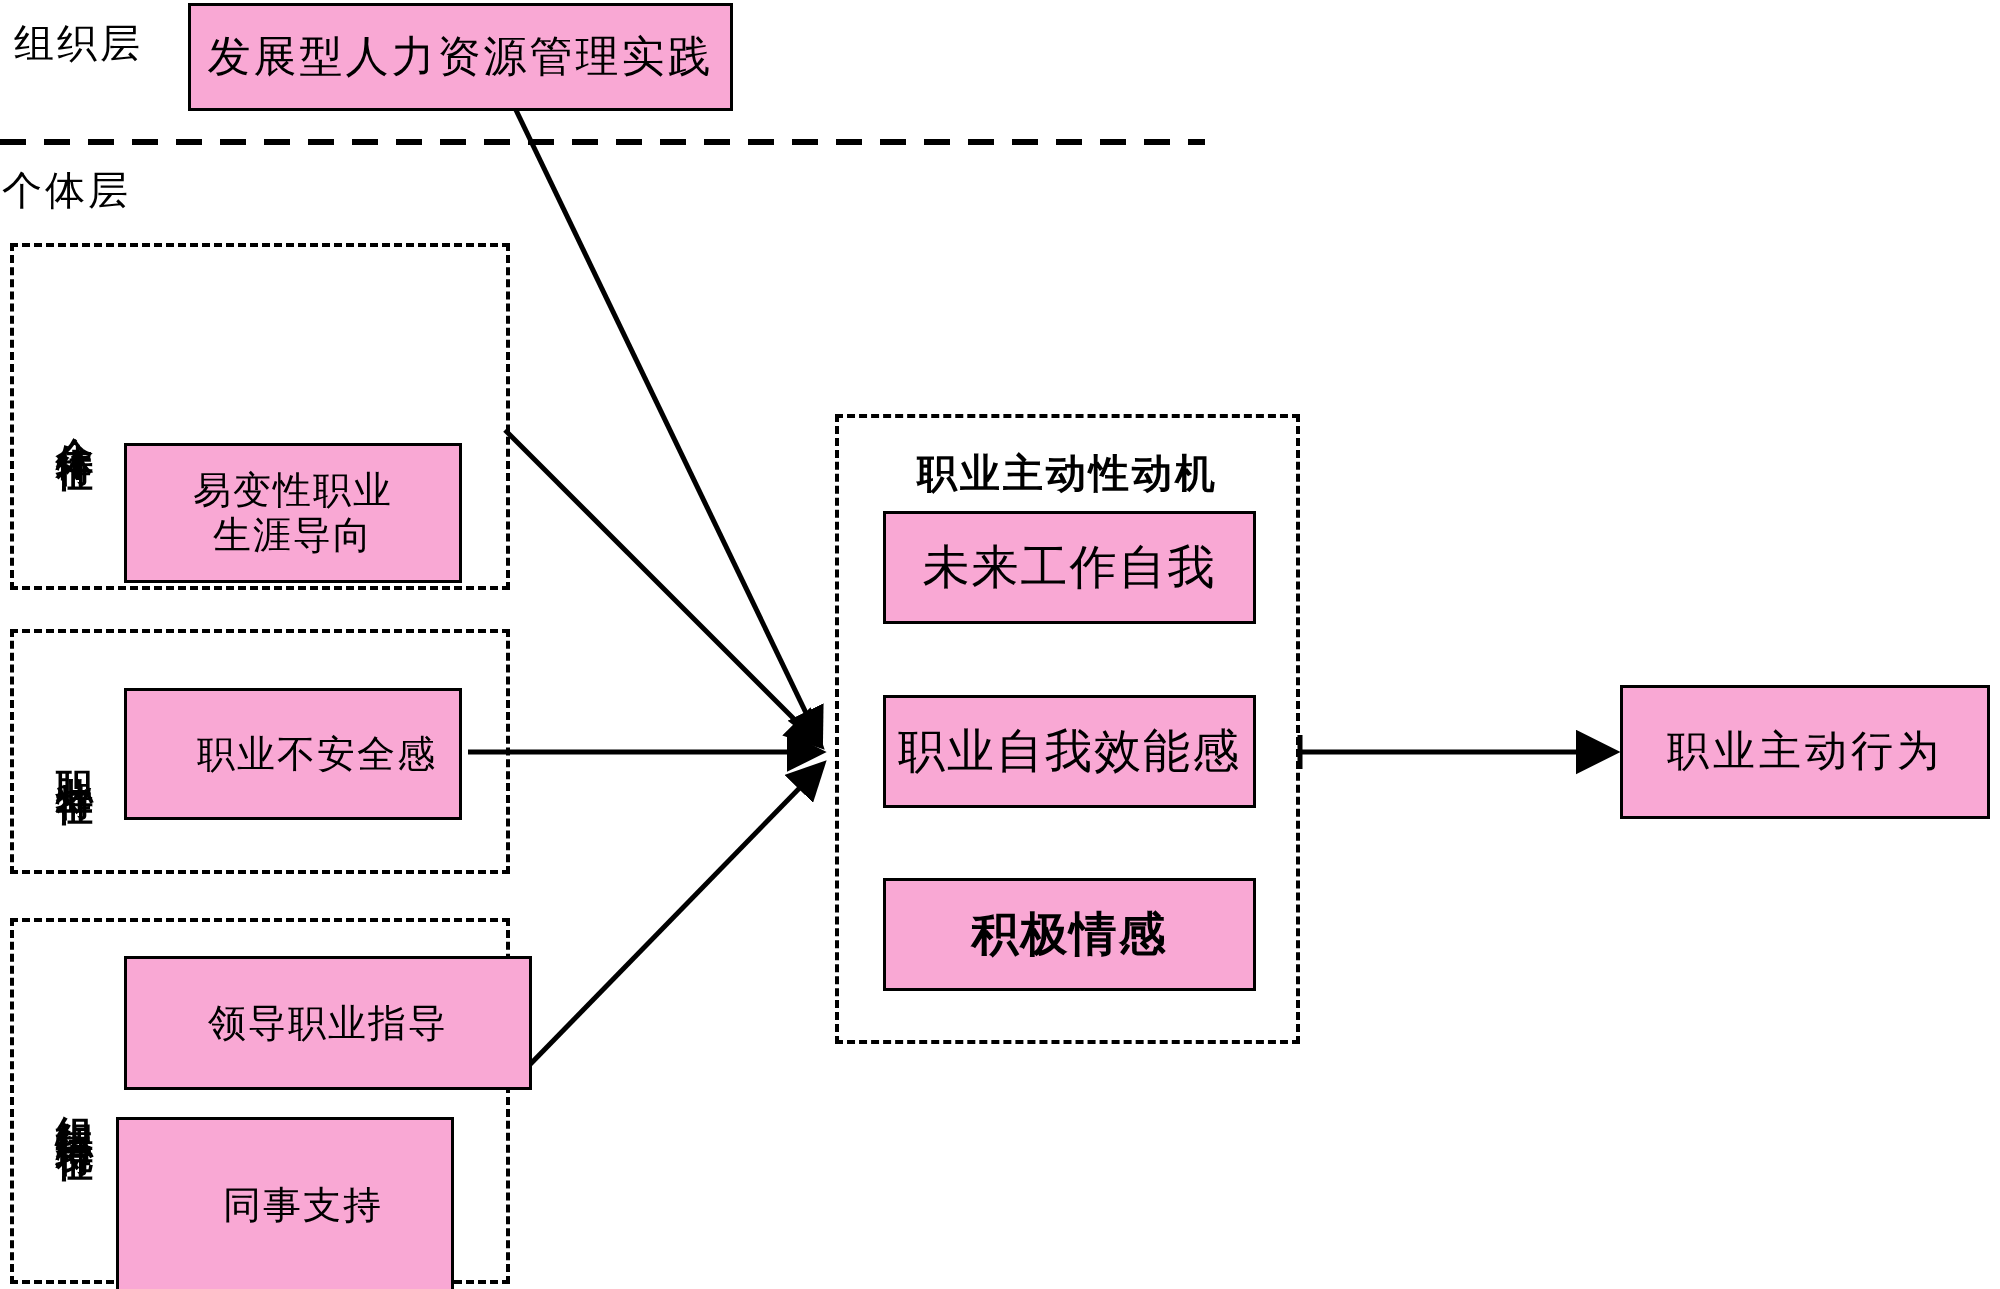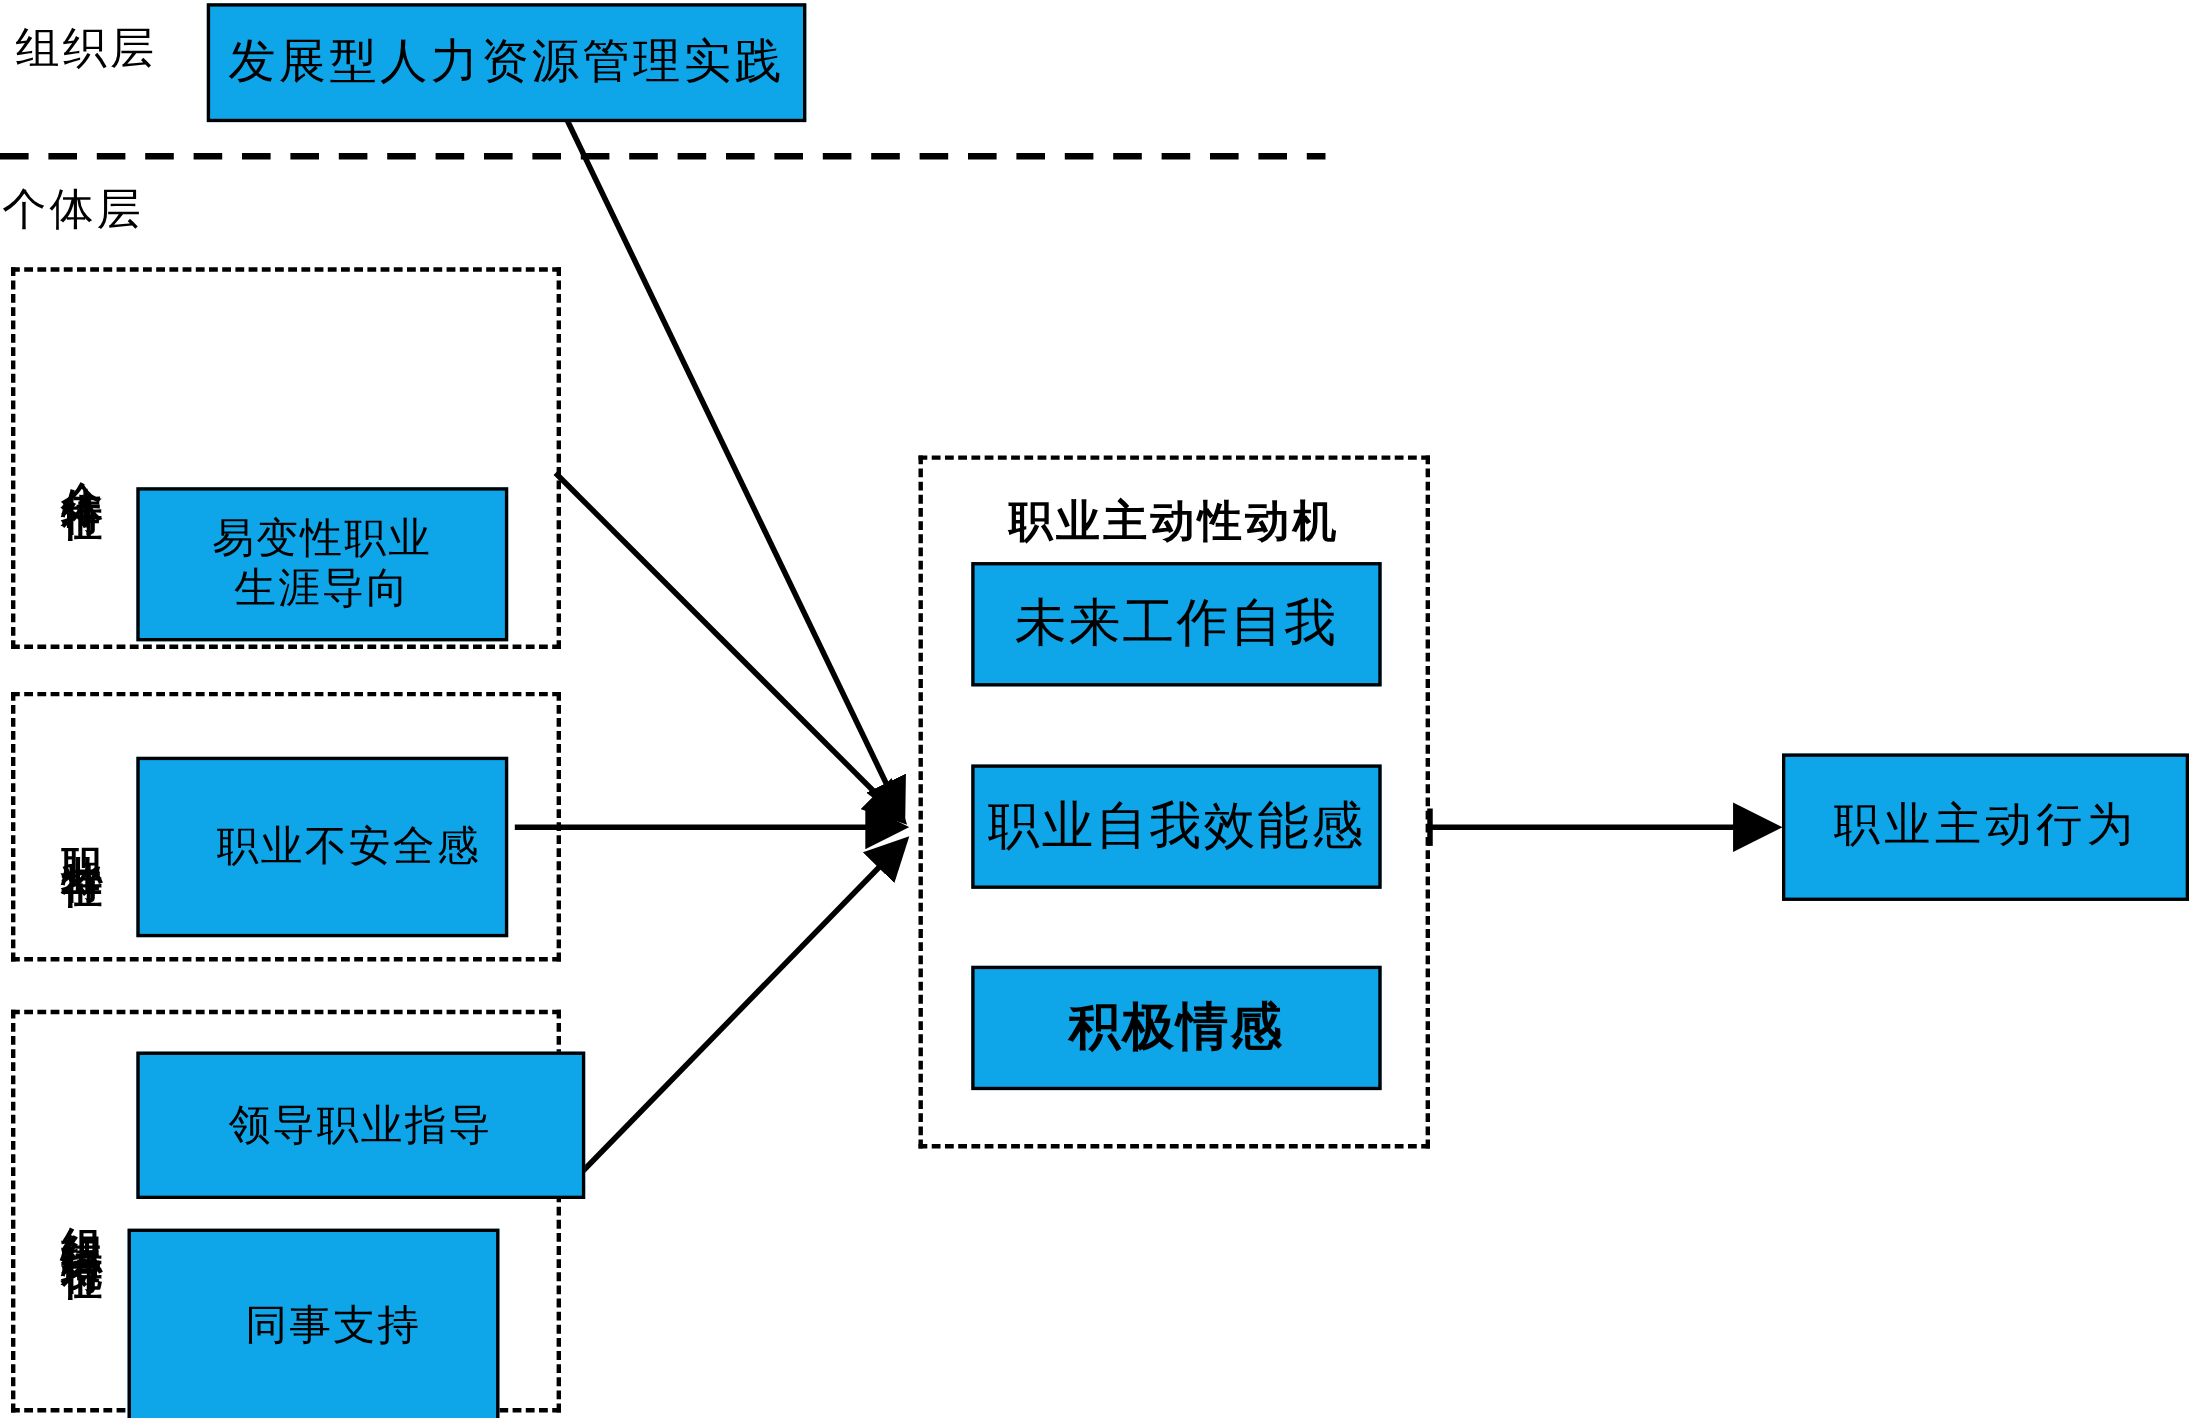--- a/index.html
+++ b/index.html
@@ -20,21 +20,21 @@
     left:0;top:0;
     width:2000px;
     height:1289px;
     pointer-events:none;
   }
   
   .solid-box{
     position:absolute;
     box-sizing:border-box;
     border:3px solid #000;
-    background:#0ea5e9;
+    background:#f9a8d4;
     display:flex;
     align-items:center;
     justify-content:center;
     text-align:center;
     line-height:1.18;
     font-size:38px;
     letter-spacing:2px;
   }
   .dashed-group{
     position:absolute;
@@ -127,21 +127,21 @@
   <div class="vlabel" style="left:46px;top:300px;width:56px;height:240px;">个体特征</div>
 
 
   <div class="solid-box" style="left:124px;top:443px;width:338px;height:140px;white-space:pre-line;">易变性职业
 生涯导向</div>
 
   <div class="dashed-group" style="left:10px;top:629px;width:500px;height:245px;"></div>
 
   <div class="vlabel" style="left:46px;top:664px;width:56px;height:180px;">职业特征</div>
 
-  <div class="solid-box" style="left:124px;top:688px;width:338px;height:164px;padding-left:48px;">职业不安全感</div>
+  <div class="solid-box" style="left:124px;top:688px;width:338px;height:132px;padding-left:48px;">职业不安全感</div>
 
   <div class="dashed-group" style="left:10px;top:918px;width:500px;height:366px;"></div>
 
   <div class="vlabel" style="left:46px;top:944px;width:56px;height:320px;">组织情境特征</div>
 
   <div class="solid-box" style="left:124px;top:956px;width:408px;height:134px;">领导职业指导</div>
 
   <div class="solid-box" style="left:116px;top:1117px;width:338px;height:176px;padding-left:36px;">同事支持</div>
 
   <div class="dashed-group" style="left:835px;top:414px;width:465px;height:630px;">

